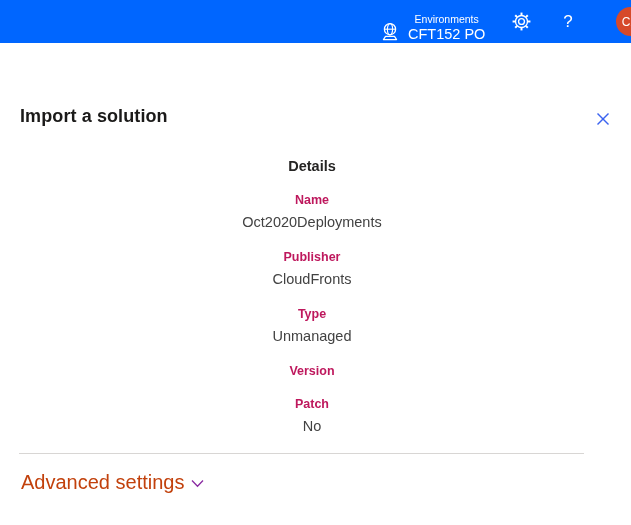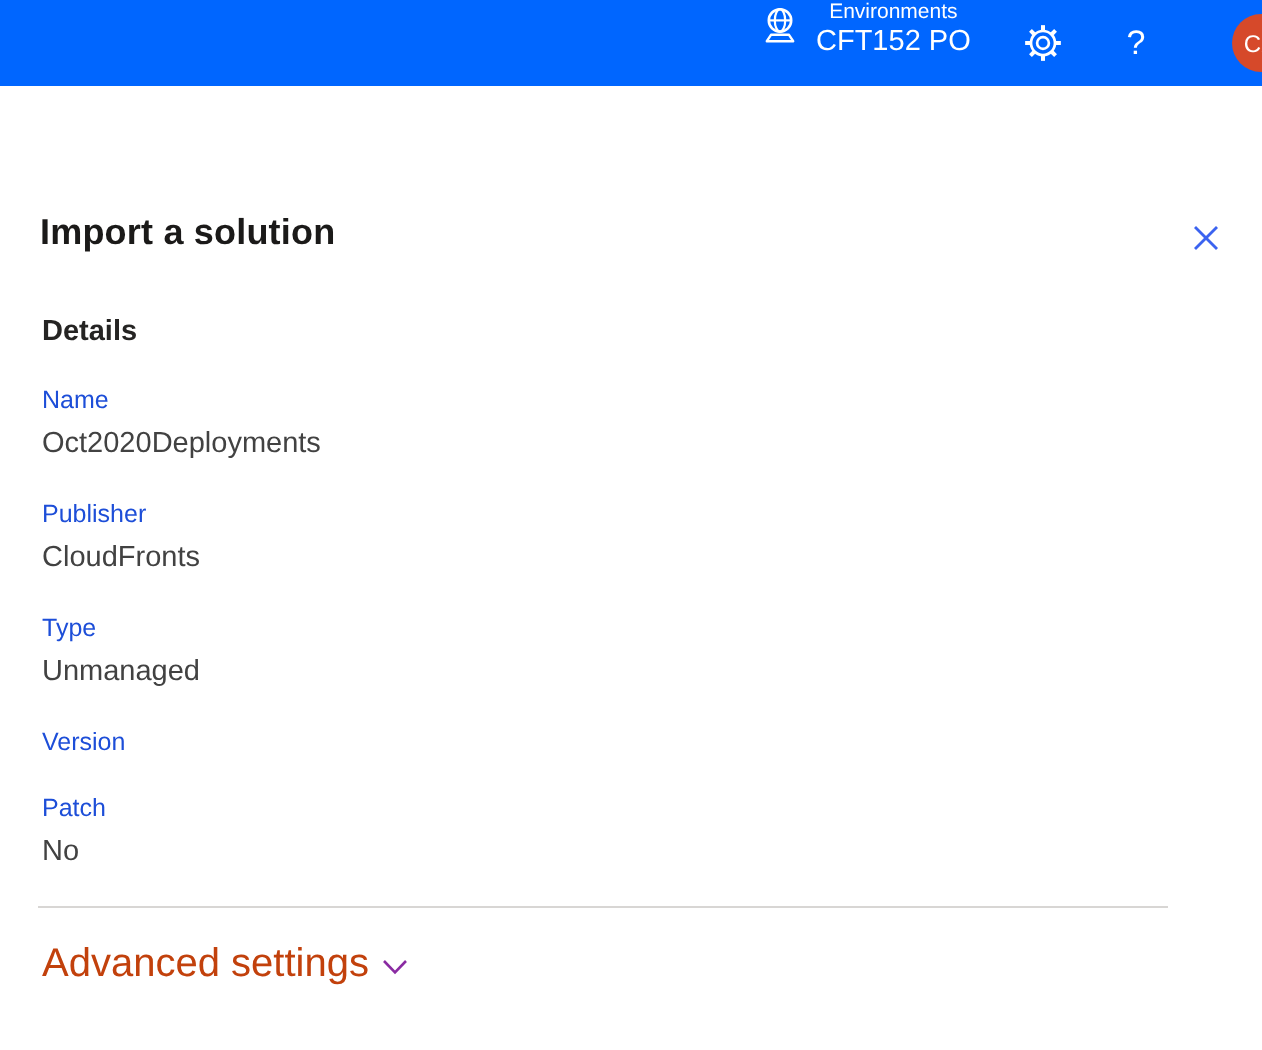--- a/index.html
+++ b/index.html
@@ -12,21 +12,21 @@
 
   
   .topbar {
     position: relative;
     width: 631px; height: 43px;
     background: #0066FF;
   }
   .env-button {
     position: absolute; left: 372px; top: 0;
     height: 43px; width: 118px;
-    display: flex; align-items: flex-start;
+    display: flex; align-items: flex-end;
     cursor: pointer;
   }
   .env-globe { width: 20px; height: 22px; margin: 2px 8px 0 8px; flex: 0 0 auto; }
   .env-text { display: flex; flex-direction: column; align-items: center; }
   .env-label { color: #ffffff; font-size: 10.5px; line-height: 13px; }
   .env-name  { color: #ffffff; font-size: 14.5px; line-height: 17px; }
 
   .icon-button {
     position: absolute; top: 0; height: 43px; width: 38px;
     display: flex; align-items: center; justify-content: center;
@@ -56,29 +56,29 @@
     font-size: 18px; font-weight: 700; color: #1b1a19;
     line-height: 24px; letter-spacing: 0.1px;
   }
   .close-button {
     position: absolute; top: 65px; left: 592px;
     width: 22px; height: 22px;
     display: flex; align-items: center; justify-content: center;
     cursor: pointer; background: transparent; border: none;
   }
 
-  .content { padding-left: 21px; }
+  .content { padding-left: 21px; text-align: center; }
   .section-title {
     margin-top: 29px;
     font-size: 14.5px; font-weight: 700; color: #252423;
     line-height: 18px;
   }
   .field { margin-top: 18px; }
   .field-label {
-    font-size: 12.5px; font-weight: 400; color: #1d4ed8;
+    font-size: 12.5px; font-weight: 700; color: #be185d;
     line-height: 15px;
   }
   .field-value {
     margin-top: 5px;
     font-size: 14.5px; font-weight: 400; color: #424242;
     line-height: 19px;
   }
 
   .divider {
     margin: 17px 19px 0 19px;

